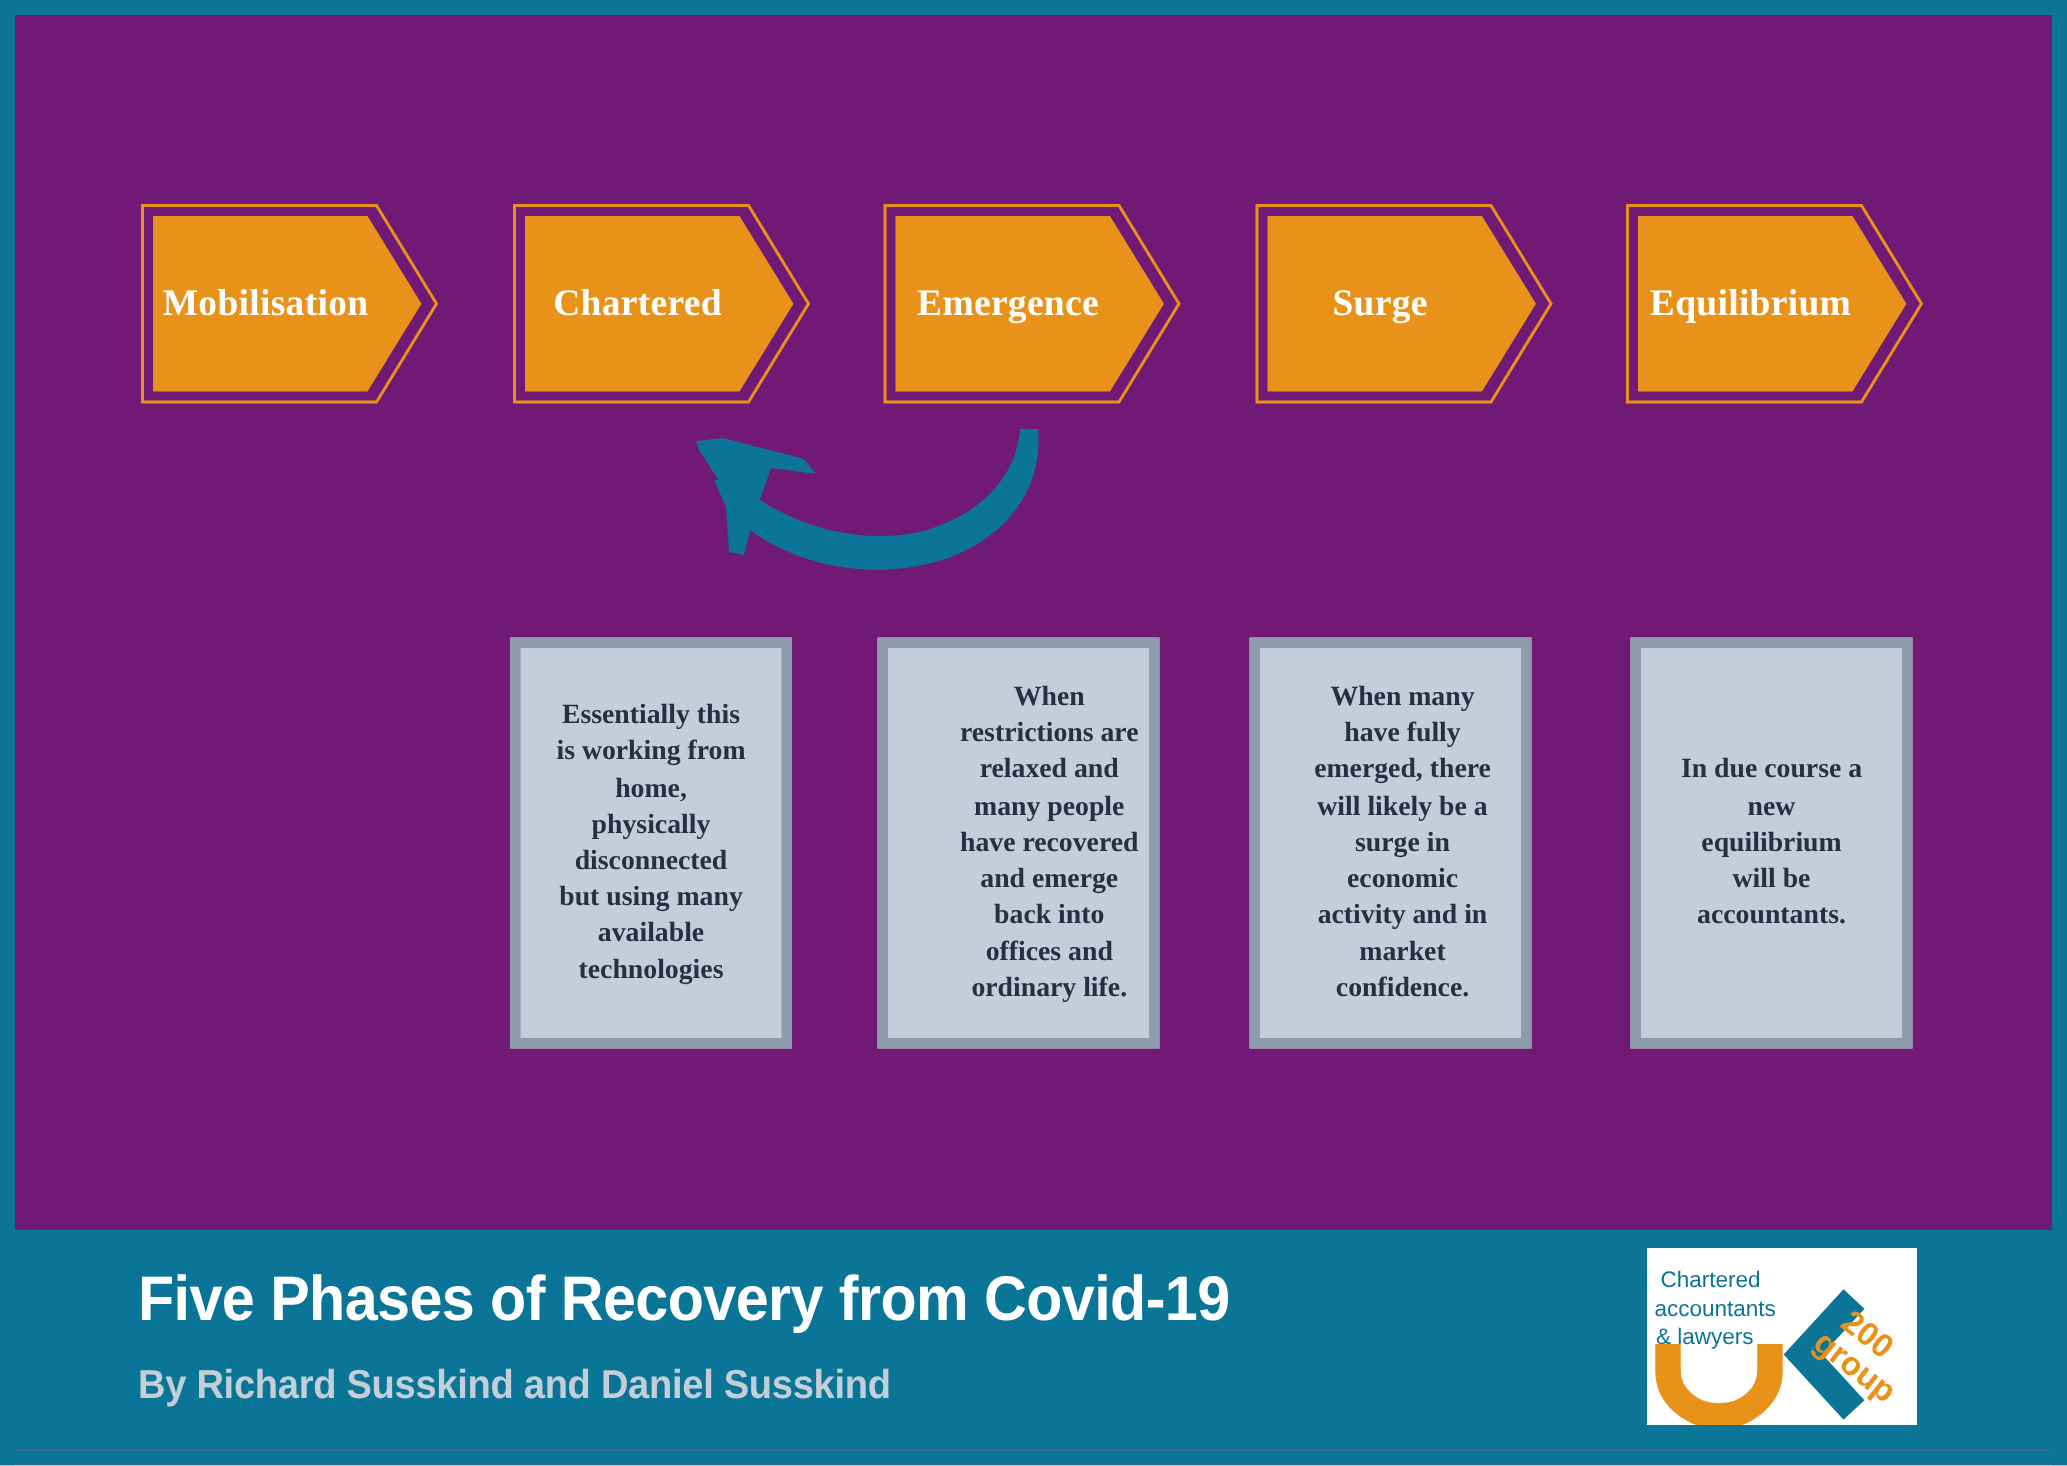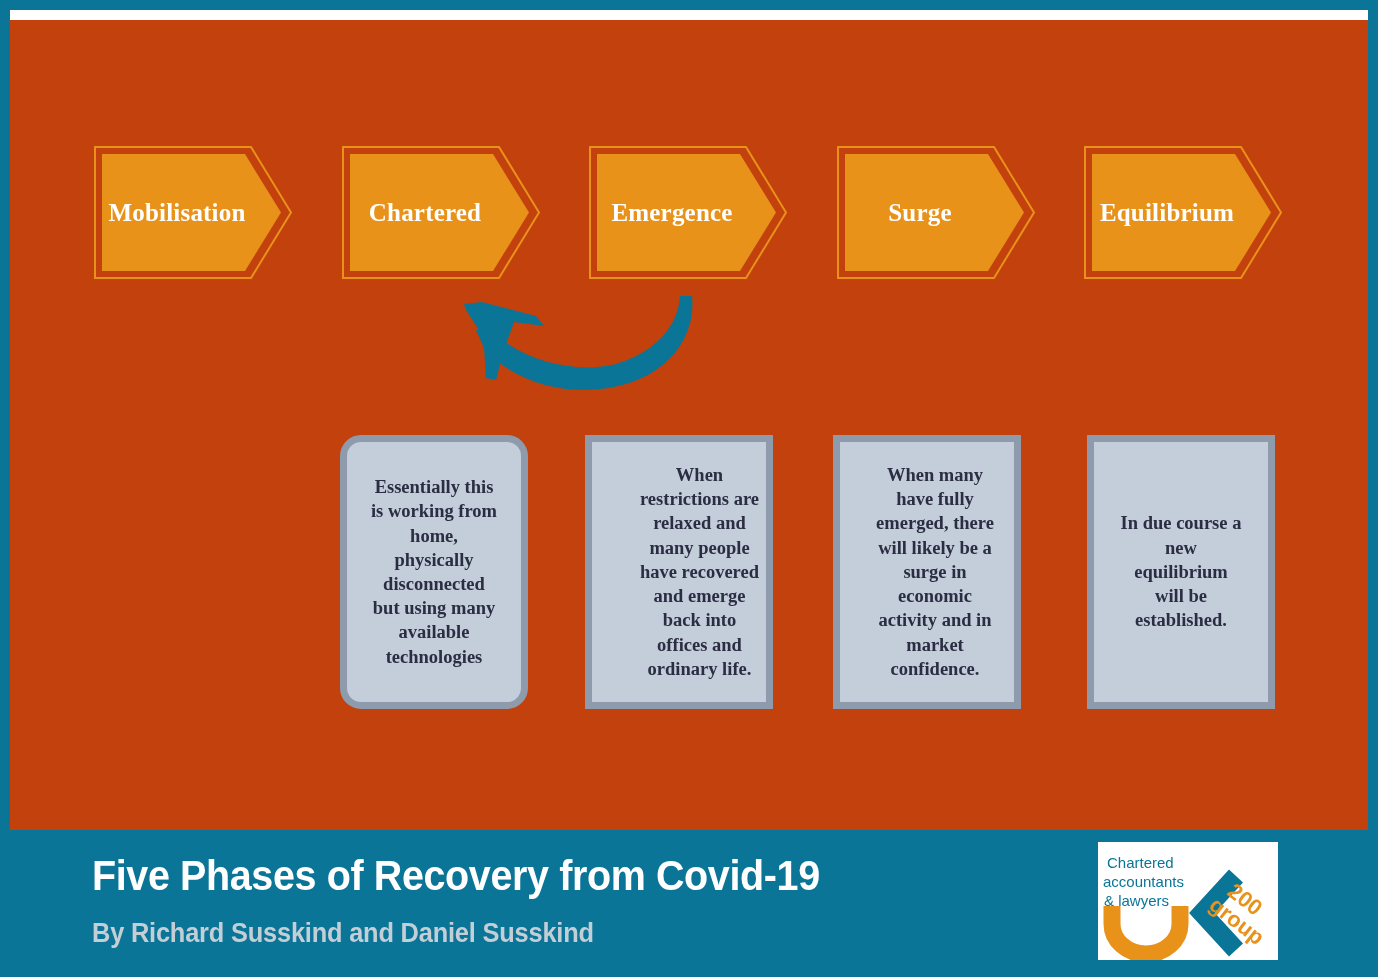--- a/index.html
+++ b/index.html
@@ -24,24 +24,24 @@
     background: #0b7597;
   }
   .frame-top    { left: 0;  top: 0;    width: 1378px; height: 10px; }
   .frame-left   { left: 0;  top: 0;    width: 10px;   height: 977px; }
   .frame-right  { right: 0; top: 0;    width: 10px;   height: 977px; }
   .frame-bottom { left: 0;  bottom: 0; width: 1378px; height: 10px; }
 
   .canvas {
     position: absolute;
     left: 10px;
-    top: 20px;
+    top: 10px;
     width: 1358px;
     height: 957px;
-    background: #c2410c;
+    background: #701a75;
   }
 
   
   .chevron-row {
     position: absolute;
     left: 0;
     top: 125px;
     width: 1358px;
     height: 145px;
   }
@@ -251,21 +251,21 @@
                  L 50,48
                  C 84,80 136,92 176,82
                  C 216,70 238,44 240,14
                  Z" fill="#0b7597"></path>
       </svg>
     </div>
 
     <div class="box-row">
 
 
-      <div class="desc-box" style="left:330px;border-radius:21px;">
+      <div class="desc-box" style="left:330px;">
         <div class="desc-text">Essentially this
 is working from
 home,
 physically
 disconnected
 but using many
 available
 technologies</div>
       </div>
 
@@ -291,21 +291,21 @@
 activity and in
 market
 confidence.</div>
       </div>
 
       <div class="desc-box" style="left:1077px;">
         <div class="desc-text">In due course a
 new
 equilibrium
 will be
-established.</div>
+accountants.</div>
       </div>
 
     </div>
 
     <div class="banner">
 
       <div class="banner-title">Five Phases of Recovery from Covid-19</div>
       <div class="banner-byline">By Richard Susskind and Daniel Susskind</div>
 
       <div class="logo">

